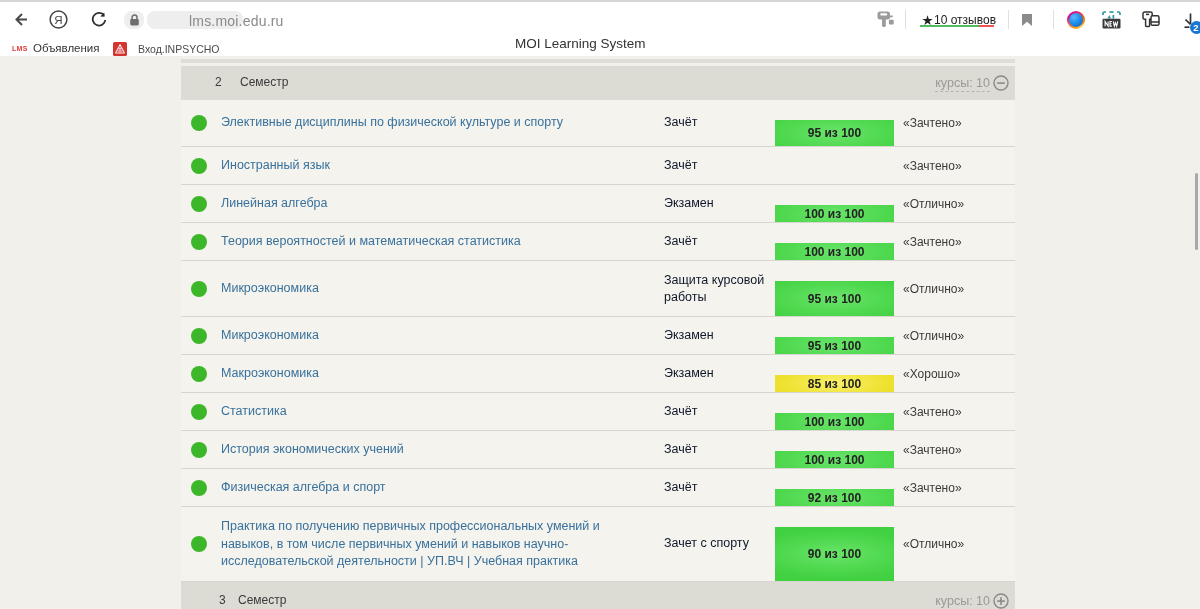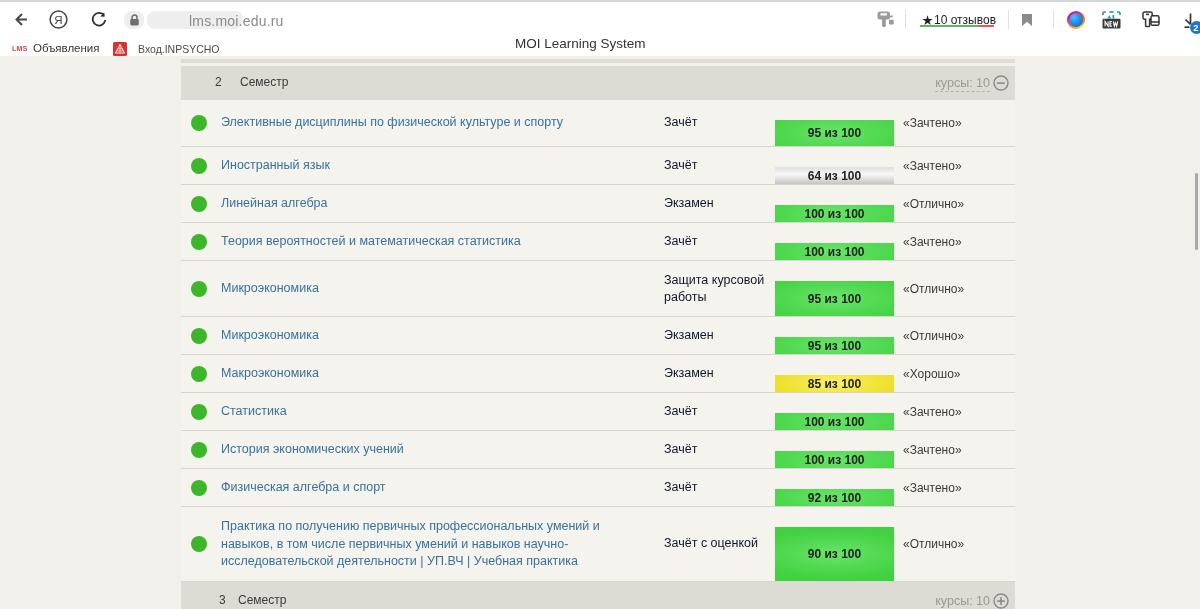--- a/index.html
+++ b/index.html
@@ -54,23 +54,20 @@
       <div class="typ">Зачёт</div>
       <div class="score sc-g">
           <span>95 из 100</span>
         </div>
       <div class="grade">«Зачтено»</div>
     </div>
     <div class="row" style="height:38px">
       <div class="dot"></div>
         <div class="crs">Иностранный язык</div>
       <div class="typ">Зачёт</div>
-      <div class="score sc-s">
-          <span>64 из 100</span>
-        </div>
       <div class="grade">«Зачтено»</div>
     </div>
     <div class="row" style="height:38px">
       <div class="dot"></div>
         <div class="crs">Линейная алгебра</div>
       <div class="typ">Экзамен</div>
       <div class="score sc-g">
           <span>100 из 100</span>
         </div>
       <div class="grade">«Отлично»</div>
@@ -134,21 +131,21 @@
         <div class="crs">Физическая алгебра и спорт</div>
       <div class="typ">Зачёт</div>
       <div class="score sc-g">
           <span>92 из 100</span>
         </div>
       <div class="grade">«Зачтено»</div>
     </div>
     <div class="row" style="height:75px">
       <div class="dot"></div>
         <div class="crs">Практика по получению первичных профессиональных умений и<br>навыков, в том числе первичных умений и навыков научно-<br>исследовательской деятельности | УП.ВЧ | Учебная практика</div>
-      <div class="typ" style="white-space:nowrap">Зачёт с оценкой</div>
+      <div class="typ" style="white-space:nowrap">Зачет с спорту</div>
       <div class="score sc-g">
           <span>90 из 100</span>
         </div>
       <div class="grade">«Отлично»</div>
     </div>
     <div class="shead" style="height:34px">
         <span class="num" style="left:38px;top:11px">3</span>
         <span class="word" style="left:57px;top:11px">Семестр</span>
       <span class="kursy" style="top:12px">курсы: 10</span>
       <svg class="sicon" style="top:11px" viewBox="0 0 16 16">

